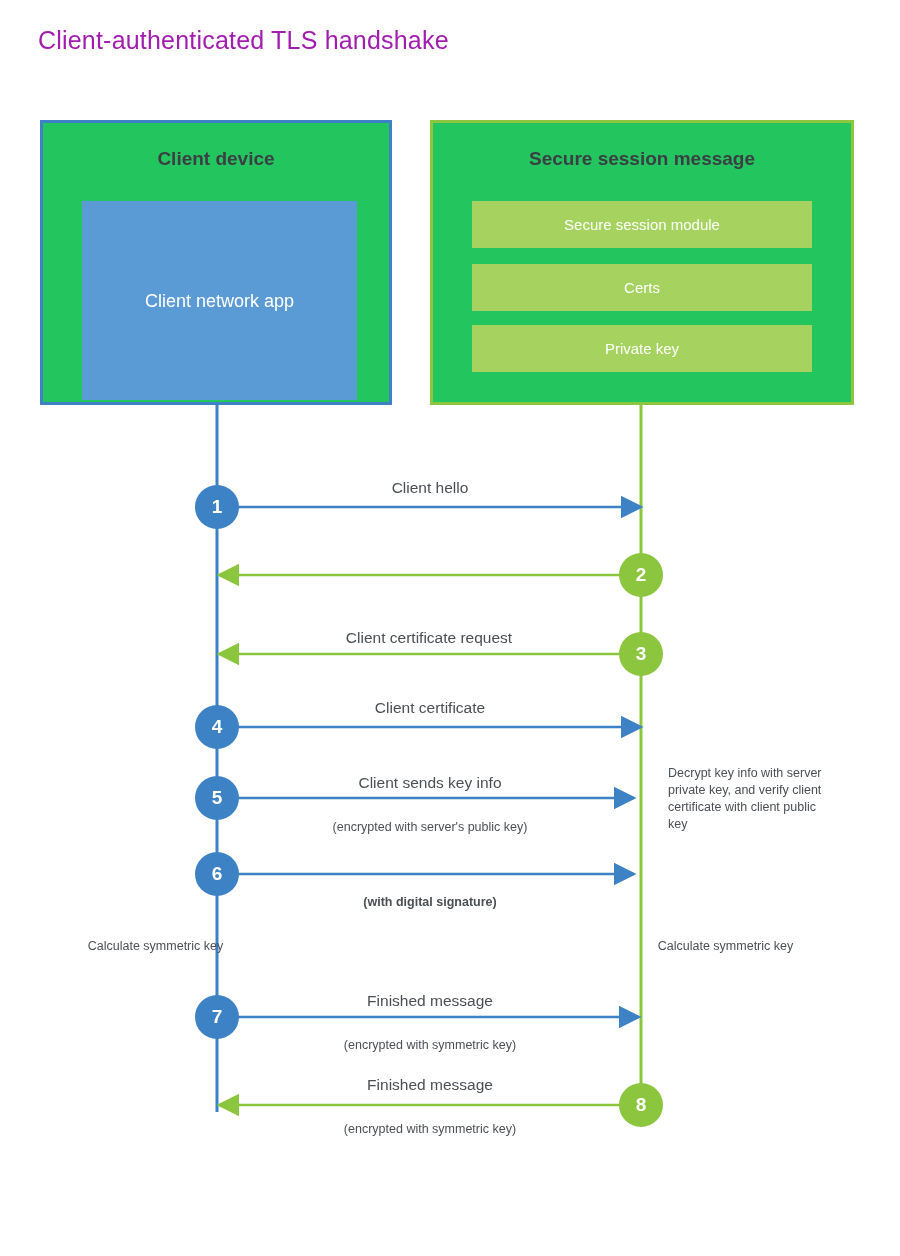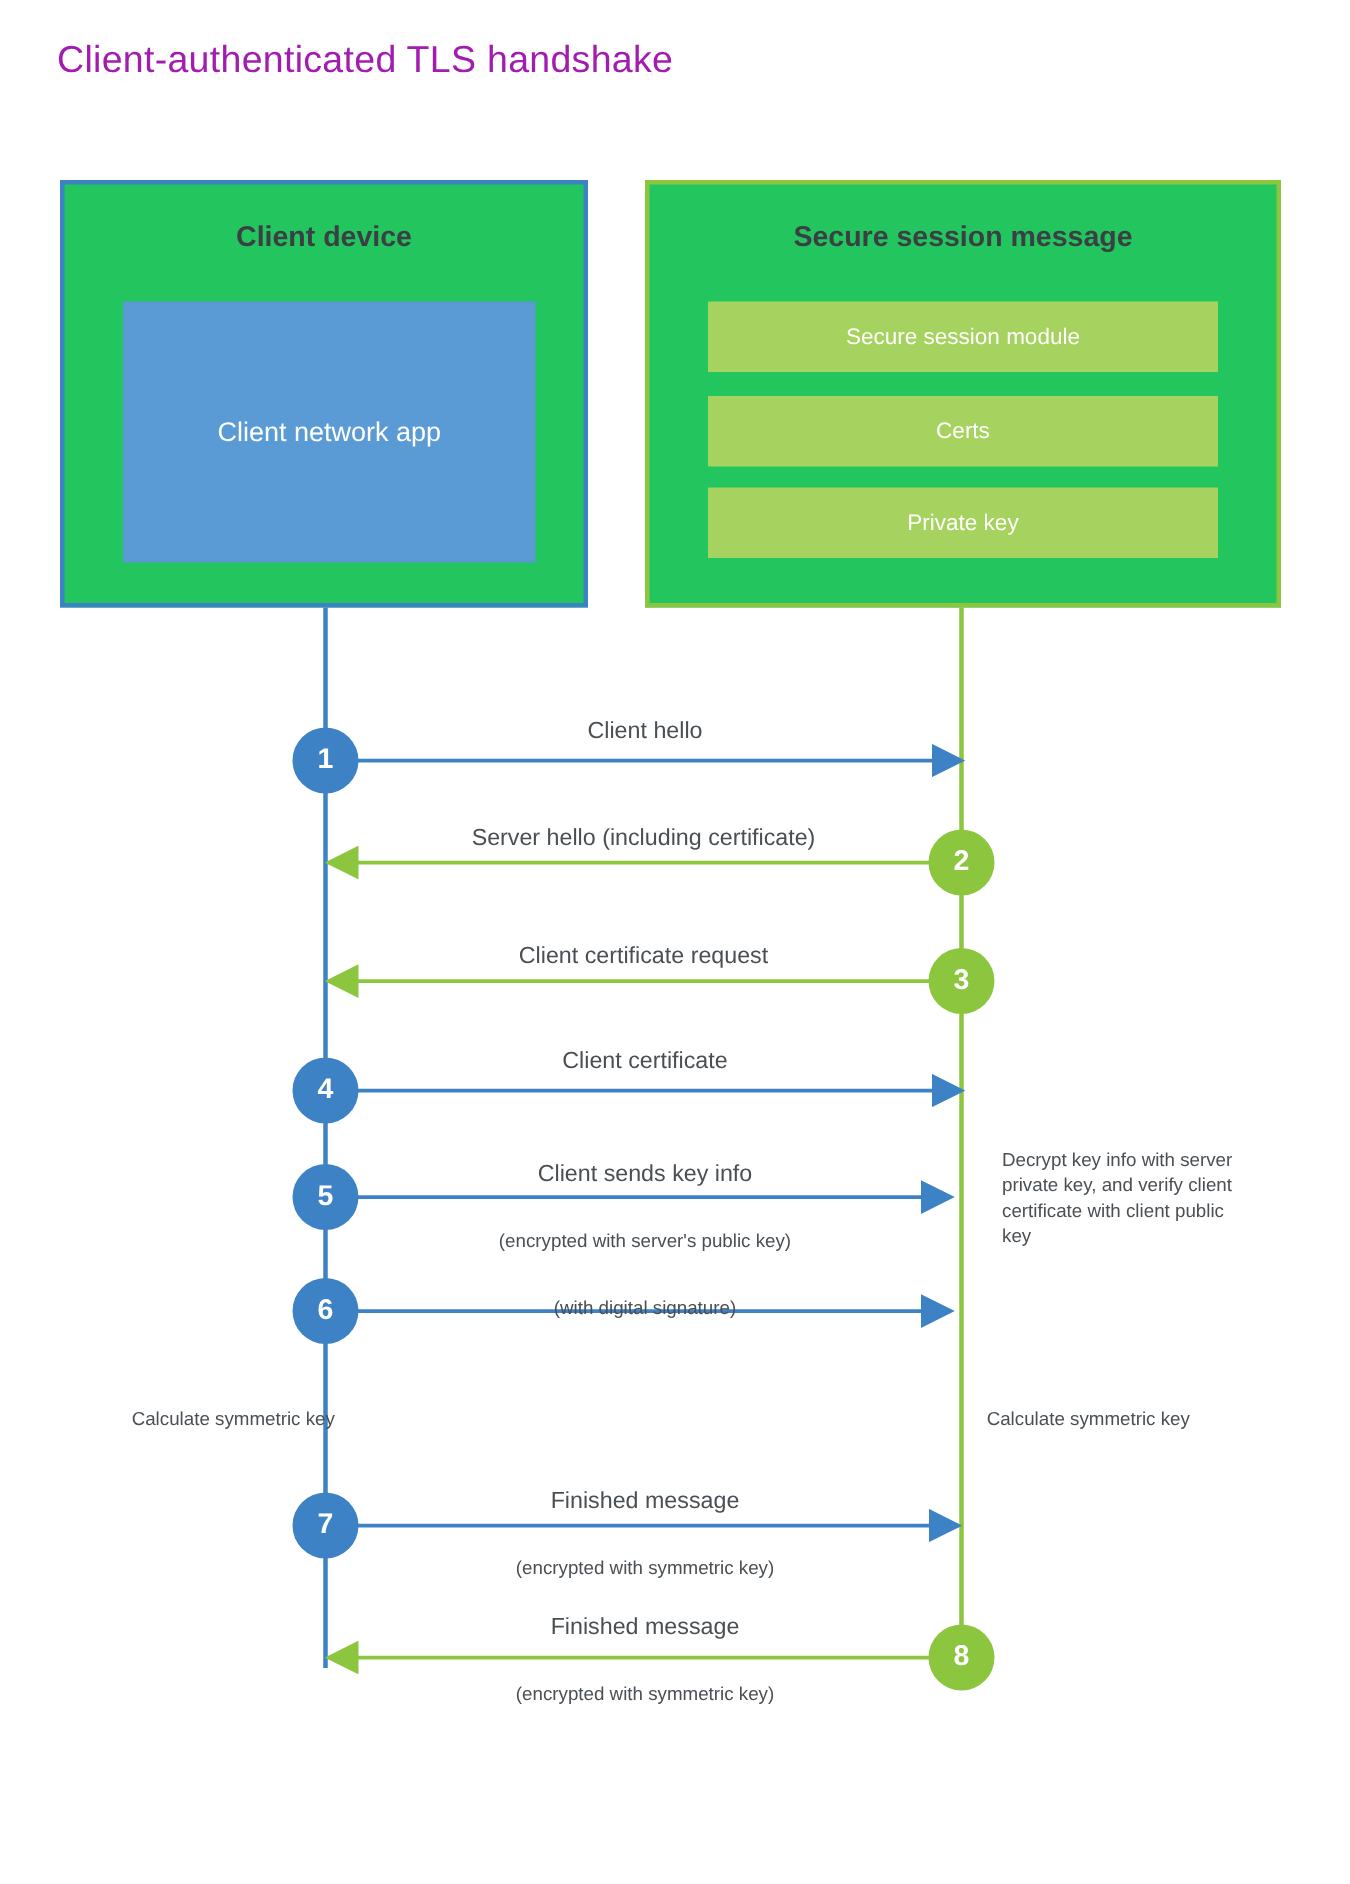--- a/index.html
+++ b/index.html
@@ -58,21 +58,21 @@
     font-size: 19px;
     font-weight: bold;
     color: #3b3f44;
     margin-top: 25px;
   }
   .client-inner {
     position: absolute;
     left: 39px;
     top: 78px;
     width: 275px;
-    height: 174px;
+    height: 199px;
     background: #5b9bd5;
     color: #ffffff;
     display: flex;
     align-items: center;
     justify-content: center;
     text-align: center;
     font-size: 18px;
     line-height: 26px;
     box-sizing: border-box;
     padding: 0 14px;
@@ -180,34 +180,33 @@
     <div class="actor-title">Secure session message</div>
     <div class="server-bar b1">Secure session module</div>
     <div class="server-bar b2">Certs</div>
     <div class="server-bar b3">Private key</div>
   </div>
 
   <div class="step-badge client" style="left:195px; top:485px;">1</div>
   <div class="msg-label" style="left:280px; top:479px; width:300px;">Client hello</div>
 
   <div class="step-badge server" style="left:619px; top:553px;">2</div>
-  <div class="msg-label" style="left:229px; top:550px; width:400px;">Server hello (including certificate)</div>
 
   <div class="step-badge server" style="left:619px; top:632px;">3</div>
   <div class="msg-label" style="left:229px; top:629px; width:400px;">Client certificate request</div>
 
   <div class="step-badge client" style="left:195px; top:705px;">4</div>
   <div class="msg-label" style="left:280px; top:699px; width:300px;">Client certificate</div>
 
   <div class="step-badge client" style="left:195px; top:776px;">5</div>
   <div class="msg-label" style="left:280px; top:774px; width:300px;">Client sends key info</div>
   <div class="msg-sub" style="left:280px; top:810px; width:300px;">(encrypted with server's public key)</div>
 
   <div class="step-badge client" style="left:195px; top:852px;">6</div>
-  <div class="msg-sub" style="left:280px; top:855px; width:300px;">(with digital signature)</div>
+  <div class="msg-sub" style="left:280px; top:885px; width:300px;font-weight:bold;">(with digital signature)</div>
 
   <div class="step-badge client" style="left:195px; top:995px;">7</div>
   <div class="msg-label" style="left:280px; top:992px; width:300px;">Finished message</div>
   <div class="msg-sub" style="left:280px; top:1028px; width:300px;">(encrypted with symmetric key)</div>
 
   <div class="step-badge server" style="left:619px; top:1083px;">8</div>
   <div class="msg-label" style="left:280px; top:1076px; width:300px;">Finished message</div>
   <div class="msg-sub" style="left:280px; top:1112px; width:300px;">(encrypted with symmetric key)</div>
 
   <div class="side-note" style="left:668px; top:765px; width:170px;">Decrypt key info with server private key, and verify client certificate with client public key</div>

